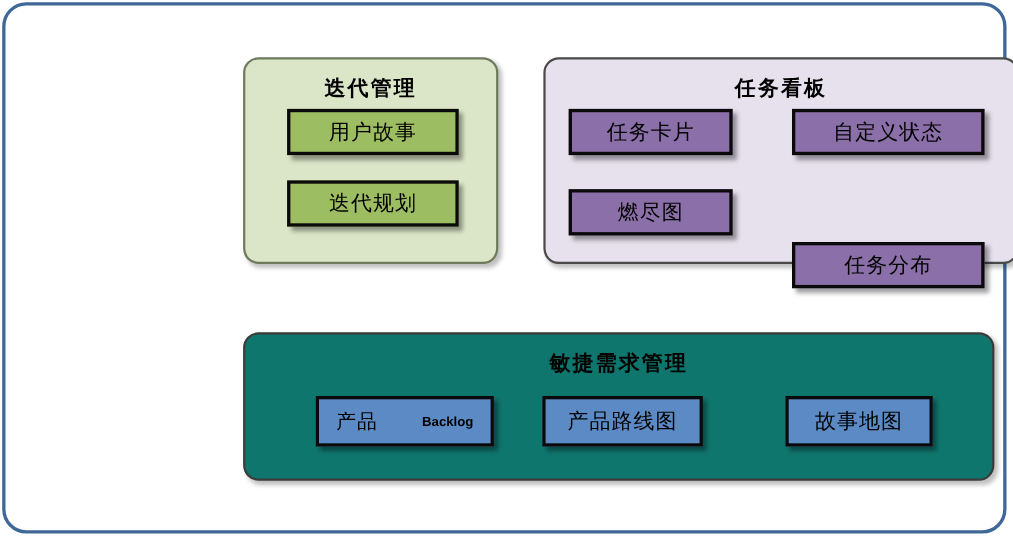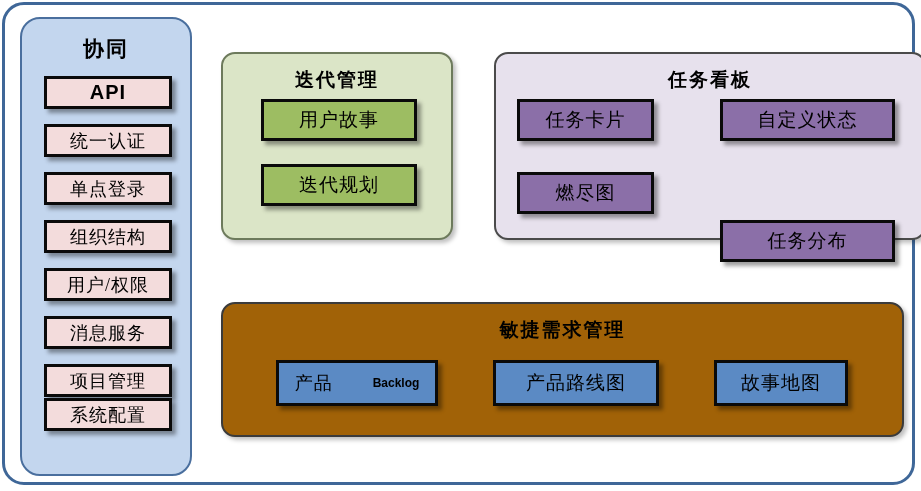--- a/index.html
+++ b/index.html
@@ -122,34 +122,34 @@
     top: 47px;
     width: 432px;
     height: 188px;
     background: #e7e1ed;
     border: 2px solid #4a4a4a;
     border-radius: 14px;
     box-sizing: border-box;
     box-shadow: 3px 3px 4px rgba(0,0,0,0.25);
   }
   .taskboard-item {
-    width: 137px;
+    width: 149px;
     height: 42px;
     background: #8b6fa8;
     font-size: 19px;
   }
 
   
   #agile-panel {
     position: absolute;
     left: 216px;
     top: 297px;
     width: 683px;
     height: 135px;
-    background: #a16207;
+    background: #0f766e;
     border: 2px solid #3b3b3b;
     border-radius: 14px;
     box-sizing: border-box;
     box-shadow: 3px 3px 4px rgba(0,0,0,0.25);
   }
   .agile-item {
     top: 56px;
     height: 46px;
     background: #5b8ac4;
     font-size: 19px;
@@ -165,55 +165,43 @@
     font-family: "Liberation Serif", serif;
     font-weight: normal;
     font-size: 18px;
   }
 </style>
 </head>
 <body>
 
 <div id="outer-frame">
 
-  <div id="sidebar-panel">
-    <div id="sidebar-title">协同</div>
-
-    <div class="node sidebar-item latin" style="top:57px;">API</div>
-    <div class="node sidebar-item" style="top:105px;">统一认证</div>
-    <div class="node sidebar-item" style="top:153px;">单点登录</div>
-    <div class="node sidebar-item" style="top:201px;">组织结构</div>
-    <div class="node sidebar-item" style="top:249px;">用户/权限</div>
-    <div class="node sidebar-item" style="top:297px;">消息服务</div>
-    <div class="node sidebar-item" style="top:345px;">项目管理</div>
-    <div class="node sidebar-item" style="top:379px;">系统配置</div>
-  </div>
 
   <div id="iteration-panel">
     <div class="panel-title">迭代管理</div>
 
     <div class="node iteration-item" style="top:45px;">用户故事</div>
     <div class="node iteration-item" style="top:110px;">迭代规划</div>
   </div>
 
   <div id="taskboard-panel">
     <div class="panel-title">任务看板</div>
 
     <div class="node taskboard-item" style="left:21px;  top:45px;">任务卡片</div>
     <div class="node taskboard-item" style="left:224px; top:45px; width:175px;">自定义状态</div>
     <div class="node taskboard-item" style="left:21px;  top:118px;">燃尽图</div>
     <div class="node taskboard-item" style="left:224px; top:118px; width:175px;margin-top:48px;">任务分布</div>
   </div>
 
   <div id="agile-panel">
     <div class="panel-title">敏捷需求管理</div>
 
-    <div class="node agile-item" style="left:53px; width:162px;">
+    <div class="node agile-item" style="left:64px; width:162px;">
       <span class="mixed-cjk">产品</span>
         <span class="mixed-latin">Backlog</span>
     </div>
 
-    <div class="node agile-item" style="left:270px; width:166px;text-align:center;">产品路线图</div>
+    <div class="node agile-item" style="left:270px; width:146px;text-align:center;">产品路线图</div>
 
     <div class="node agile-item" style="left:491px; width:134px;">故事地图</div>
   </div>
 
 </div>
 
 </body></html>

